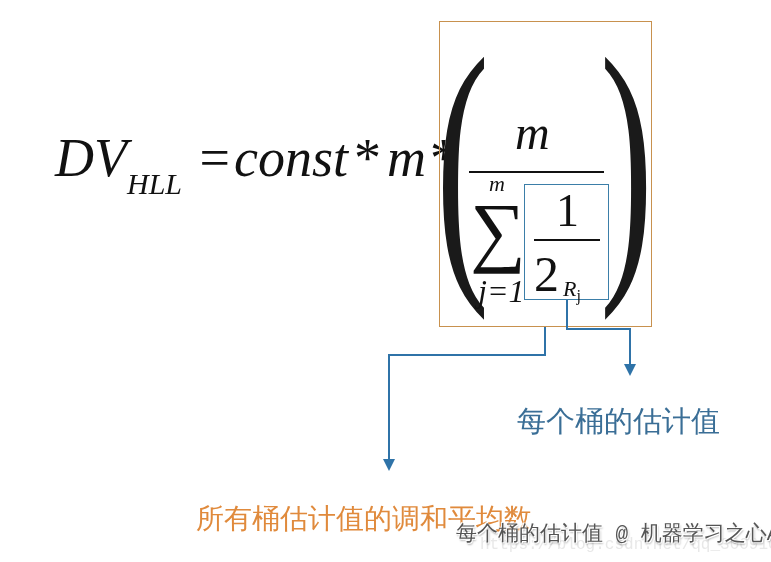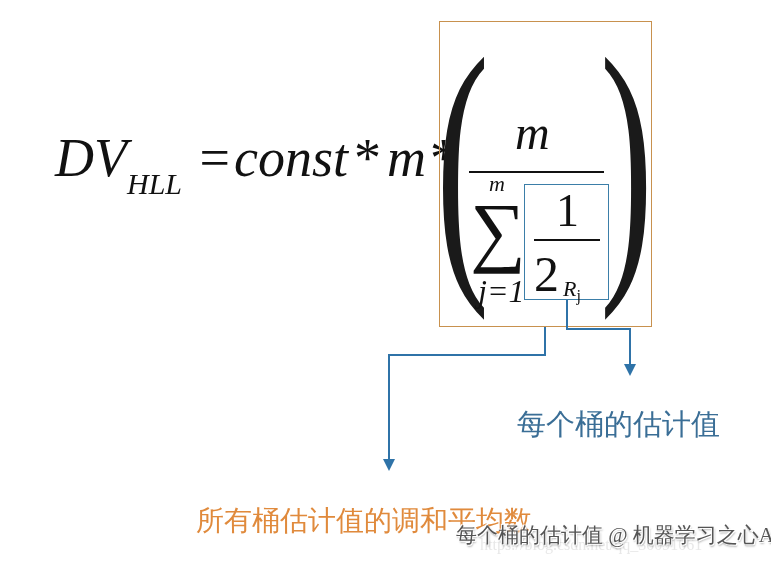--- a/index.html
+++ b/index.html
@@ -1,20 +1,20 @@
 <!DOCTYPE html>
 <html><head>
   <meta charset="utf-8">
   <style>
     html, body { margin: 0; padding: 0; background: #ffffff; }
     body { width: 771px; height: 562px; position: relative; overflow: hidden; }
     .abs { position: absolute; }
     .math { font-family: "Liberation Serif", "DejaVu Serif", serif; font-style: italic; color: #111; }
     .upright { font-style: normal; }
-    .cjk { font-family: Liberation Serif, serif; }
+    .cjk { font-family: Liberation Mono, monospace; }
     .box-orange { border: 1.5px solid #c8914e; box-sizing: border-box; }
     .box-blue { border: 1.5px solid #3b7ea8; box-sizing: border-box; }
     .line { background: #2f73a8; }
     .frac-bar { background: #111; height: 2px; }
     .watermark { color: #555; text-shadow: 1px 1px 0 #fff, -1px -1px 0 #fff, 1px 2px 2px rgba(0,0,0,0.35); }
   </style>
 </head>
 <body>
 
 <div class="abs math" style="left:55px; top:128px; font-size:54px; line-height:60px; white-space:nowrap;">

